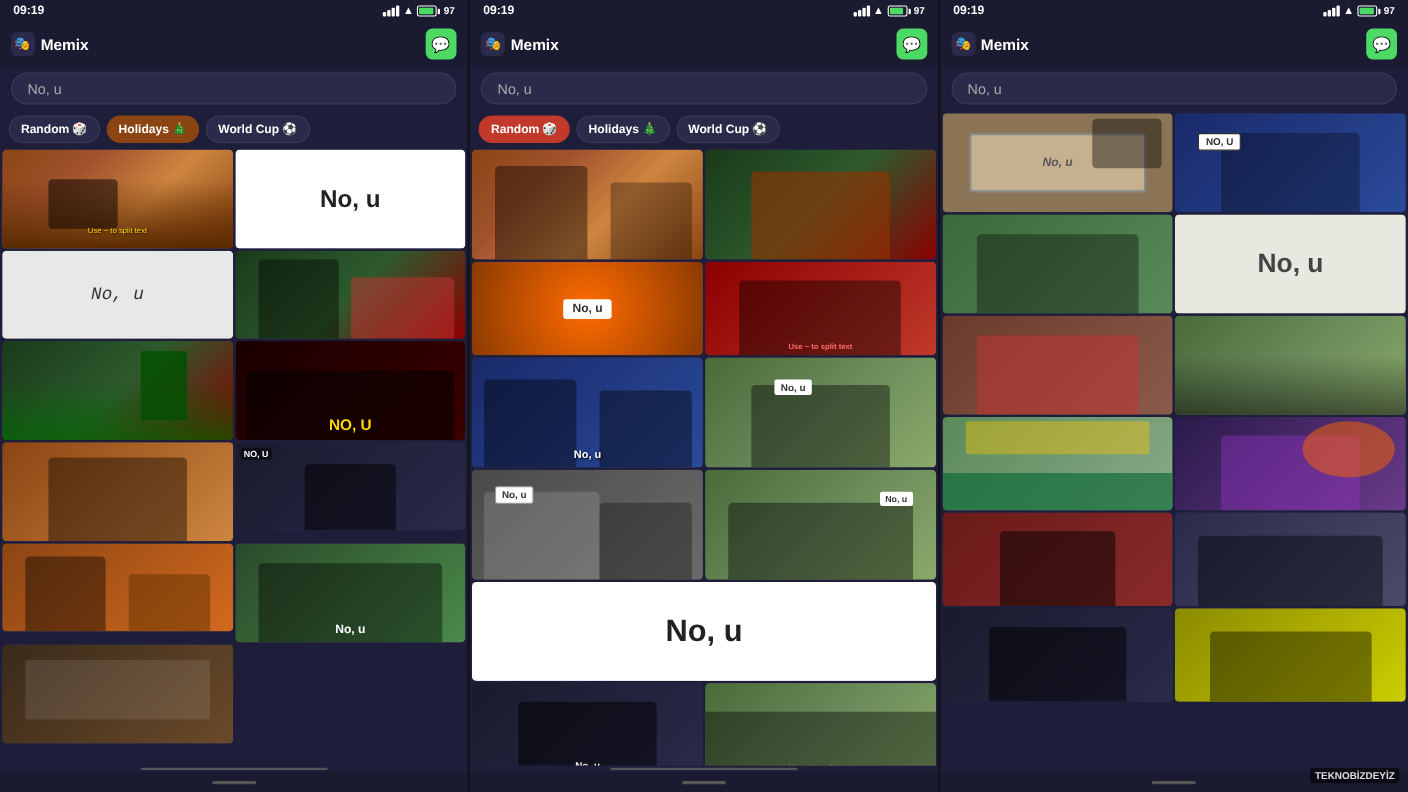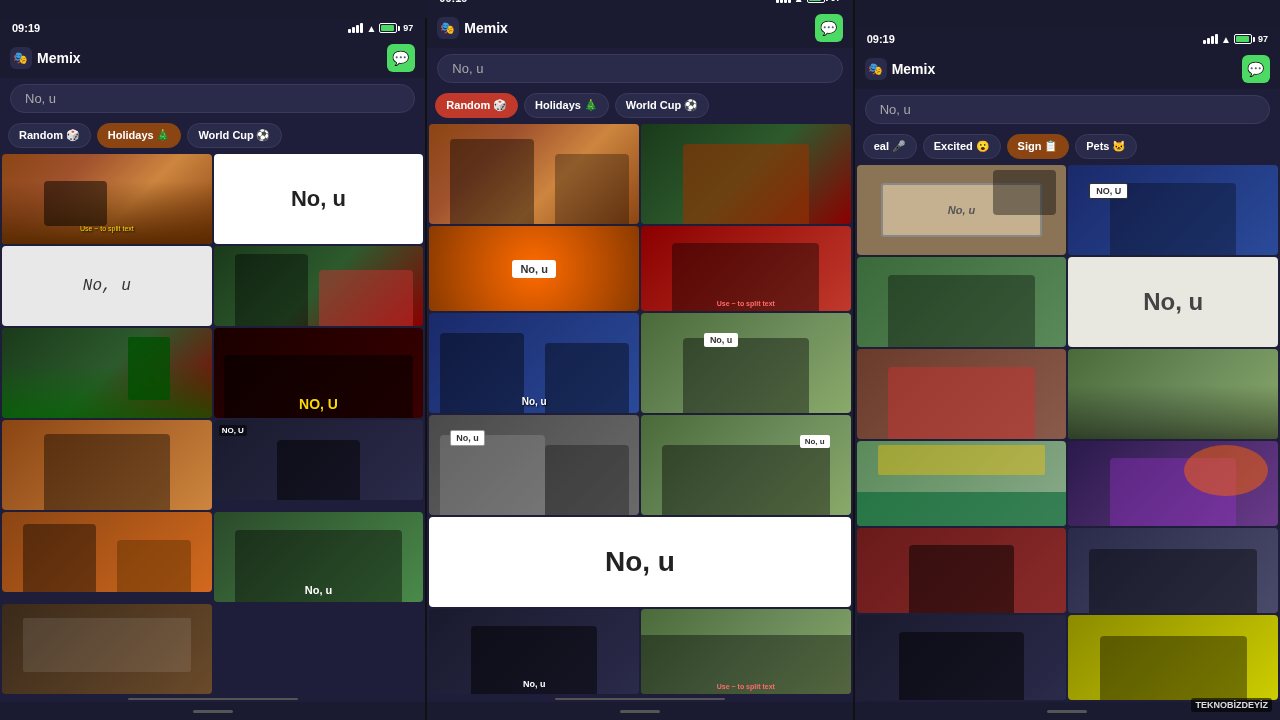--- a/index.html
+++ b/index.html
@@ -10,21 +10,20 @@
       display: flex;
       overflow: hidden;
       font-family: -apple-system, BlinkMacSystemFont, 'Segoe UI', sans-serif;
     }
 
     .phone-container {
       display: flex;
       width: 100%;
       height: 100%;
       gap: 0;
-      align-items: flex-end;
     }
 
     .phone {
       flex: 1;
       background: #1e1e3a;
       display: flex;
       flex-direction: column;
       border-right: 2px solid #111;
       overflow: hidden;
       position: relative;
@@ -579,26 +578,20 @@
     <div class="app-header">
       <div class="app-logo">
         <div class="logo-icon">🎭</div>
         <span>Memix</span>
       </div>
       <div class="msg-button">💬</div>
     </div>
 
     <div class="search-bar">No, u</div>
 
-    <div class="category-tabs">
-      <div class="tab-pill">eal 🎤</div>
-      <div class="tab-pill">Excited 😮</div>
-      <div class="tab-pill selected">Sign 📋</div>
-      <div class="tab-pill">Pets 🐱</div>
-    </div>
 
     <div class="grid-area">
 
       <div class="meme-cell" style="height:90px;">
         <div class="meme-bg sign-board" style="height:90px;">
           <div style="background:#c5b090;width:80%;height:65%;display:flex;align-items:center;justify-content:center;border:2px solid #888;border-radius:3px;">
             <span style="font-size:11px;font-weight:700;color:#555;font-style:italic;">No, u</span>
           </div>
           <div style="position:absolute;top:5px;right:10px;width:30%;height:50%;background:rgba(0,0,0,0.4);border-radius:4px;"></div>
         </div>

